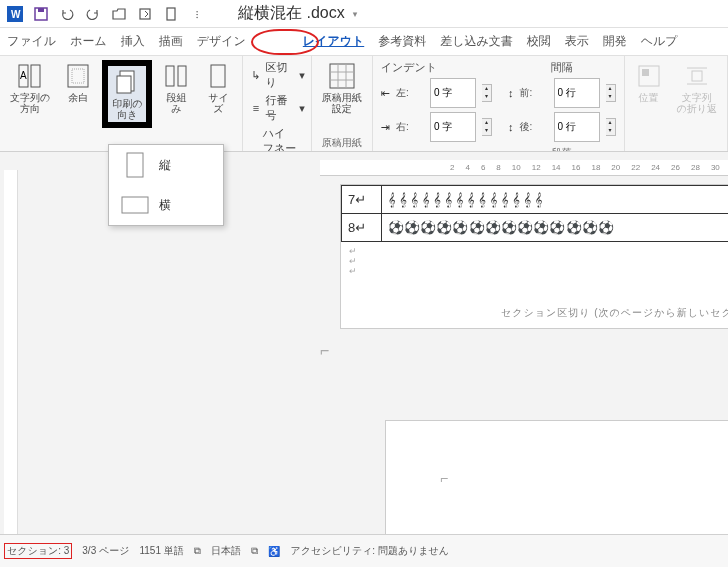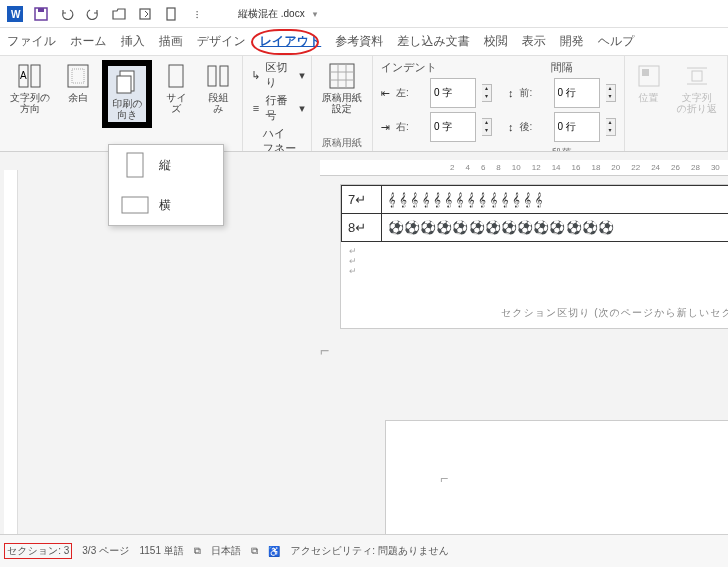--- a/index.html
+++ b/index.html
@@ -1,27 +1,27 @@
 <!DOCTYPE html>
 <html><head>
 <meta charset="utf-8">
 <style>
   * { margin: 0; padding: 0; box-sizing: border-box; font-family: "Yu Gothic UI", "Meiryo", sans-serif; }
   body { width: 728px; height: 567px; background: #f3f3f3; overflow: hidden; font-size: 11px; color: #333; position: relative; }
   .titlebar { height: 28px; background: #fff; display: flex; align-items: center; padding: 0 6px; gap: 4px; border-bottom: 1px solid #e0e0e0; }
   .title-icon { width: 18px; height: 18px; display: flex; align-items: center; justify-content: center; }
   .qat { display: flex; gap: 8px; margin-left: 4px; }
   .qat span { width: 18px; height: 18px; display: flex; align-items: center; justify-content: center; color: #444; }
-  .doc-title { margin-left: 28px; font-size: 10px; color: #333; }
+  .doc-title { margin-left: 28px; font-size: 16px; color: #333; }
   .searchbox { position: absolute; right: 6px; top: 3px; width: 250px; height: 22px; background: #fff; border: 1px solid #ccc; border-radius: 3px; display: flex; align-items: center; padding: 0 6px; gap: 4px; color: #888; }
   .menubar { height: 28px; background: #fff; display: flex; align-items: center; padding: 0 7px; gap: 14px; font-size: 12px; border-bottom: 1px solid #e0e0e0; }
   .menubar span { color: #555; cursor: pointer; }
   .tab-layout { position: relative; }
   .tab-layout::before { content: ""; position: absolute; left: -9px; top: -4px; width: 64px; height: 22px; border: 2px solid #d22; border-radius: 50%/60%; }
-  .tab-layout span { color: #185abd; text-decoration: underline; text-decoration-color: #185abd; font-weight: 600; }
+  .tab-layout span { color: #185abd; text-decoration: underline; text-decoration-color: #185abd; font-weight: 600; margin-left: 43px; }
   .ribbon { height: 96px; background: #f7f7f7; display: flex; border-bottom: 1px solid #d0d0d0; overflow: hidden; }
   .rgroup { border-right: 1px solid #e0e0e0; padding: 4px 6px 1px; display: flex; flex-direction: column; justify-content: space-between; }
   .rgroup-row { display: flex; gap: 6px; align-items: flex-start; }
   .rbtn { display: flex; flex-direction: column; align-items: center; gap: 2px; padding: 2px 4px; cursor: pointer; font-size: 10px; color: #444; text-align: center; line-height: 1.1; }
   .rbtn-ico { width: 28px; height: 28px; display: flex; align-items: center; justify-content: center; }
   .rgrp-label { font-size: 10px; color: #666; text-align: center; margin-top: 2px; }
   .stacked { display: flex; flex-direction: column; gap: 3px; font-size: 11px; }
   .stacked div { display: flex; align-items: center; gap: 3px; color: #444; }
   .inline-ico { width: 14px; height: 14px; display: flex; align-items: center; justify-content: center; }
   .indent-block { padding: 4px 8px; }
@@ -147,33 +147,33 @@
               <rect x="6" y="2" width="14" height="20" fill="#fff" stroke="#555"></rect>
               <rect x="3" y="7" width="14" height="17" fill="#fff" stroke="#555"></rect>
             </svg>
           </div>
         <span style="white-space:pre;">印刷の
 向き</span>
       </div>
       <div class="rbtn">
         <div class="rbtn-ico">
             <svg width="26" height="26">
-              <rect x="6" y="2" width="14" height="22" fill="none" stroke="#555"></rect>
-            </svg>
-          </div>
-        <span>サイズ</span>
-      </div>
-      <div class="rbtn">
-        <div class="rbtn-ico">
-            <svg width="26" height="26">
               <rect x="3" y="3" width="8" height="20" fill="none" stroke="#555"></rect>
               <rect x="15" y="3" width="8" height="20" fill="none" stroke="#555"></rect>
             </svg>
           </div>
         <span>段組み</span>
+      </div>
+      <div class="rbtn">
+        <div class="rbtn-ico">
+            <svg width="26" height="26">
+              <rect x="6" y="2" width="14" height="22" fill="none" stroke="#555"></rect>
+            </svg>
+          </div>
+        <span>サイズ</span>
       </div>
     </div>
     <div style="height:2px;"></div>
   </div>
 
   <div class="rgroup">
     <div class="stacked">
       <div><span class="inline-ico">↳</span><span>区切り</span> ▾</div>
       <div><span class="inline-ico">≡</span><span>行番号</span> ▾</div>
       <div><span class="inline-ico">bª</span><span>ハイフネーション</span> ▾</div>

